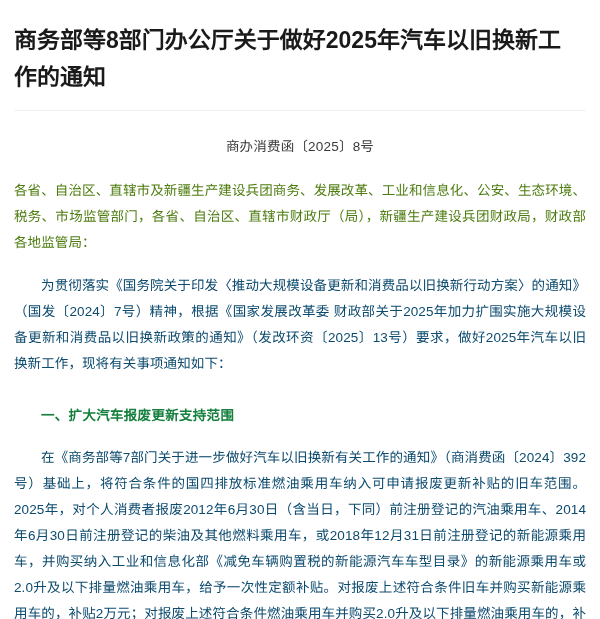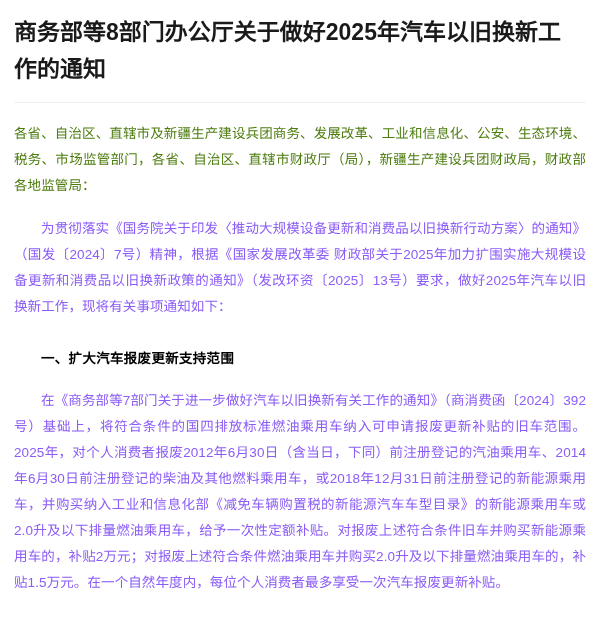--- a/index.html
+++ b/index.html
@@ -11,21 +11,21 @@
     height: 619px;
     background: #ffffff;
     font-family: "Liberation Sans", "DejaVu Sans", sans-serif;
     overflow: hidden;
   }
   .page {
     width: 600px;
     height: 470px;
     box-sizing: border-box;
     background: #ffffff;
-    padding: 0 14px;
+    padding: 8px 14px;
     position: relative;
   }
   .doc-title {
     font-size: 23px;
     font-weight: bold;
     color: #1a1a1a;
     line-height: 37px;
     letter-spacing: 0px;
     margin: 0;
     padding-top: 14px;
@@ -50,50 +50,51 @@
     font-size: 13.5px;
     color: #4d7c0f;
     line-height: 26px;
     margin: 18px 0 0 0;
     text-align: justify;
     text-justify: inter-ideograph;
     letter-spacing: 0.1px;
   }
   .body-para {
     font-size: 13.5px;
-    color: #8b5cf6;
+    color: #0c4a6e;
     line-height: 26px;
     margin: 17px 0 0 0;
     text-indent: 27px;
     text-align: justify;
     text-justify: inter-ideograph;
     letter-spacing: 0.1px;
   }
   .section-heading {
     font-size: 13.5px;
     font-weight: bold;
-    color: #000000;
+    color: #15803d;
     line-height: 26px;
     margin: 26px 0 0 0;
     text-indent: 27px;
     letter-spacing: 0.3px;
   }
   .section-heading + .body-para {
     margin-top: 16px;
   }
 </style>
 </head>
 <body>
 
 <div class="page">
 
   <h1 class="doc-title">商务部等8部门办公厅关于做好2025年汽车以旧换新工作的通知</h1>
 
   <div class="title-divider"></div>
 
+  <div class="doc-number">商办消费函〔2025〕8号</div>
 
   <p class="recipients">各省、自治区、直辖市及新疆生产建设兵团商务、发展改革、工业和信息化、公安、生态环境、税务、市场监管部门，各省、自治区、直辖市财政厅（局），新疆生产建设兵团财政局，财政部各地监管局：</p>
 
   <p class="body-para">为贯彻落实《国务院关于印发〈推动大规模设备更新和消费品以旧换新行动方案〉的通知》（国发〔2024〕7号）精神，根据《国家发展改革委 财政部关于2025年加力扩围实施大规模设备更新和消费品以旧换新政策的通知》（发改环资〔2025〕13号）要求，做好2025年汽车以旧换新工作，现将有关事项通知如下：</p>
 
   <h2 class="section-heading">一、扩大汽车报废更新支持范围</h2>
 
   <p class="body-para">在《商务部等7部门关于进一步做好汽车以旧换新有关工作的通知》（商消费函〔2024〕392号）基础上，将符合条件的国四排放标准燃油乘用车纳入可申请报废更新补贴的旧车范围。2025年，对个人消费者报废2012年6月30日（含当日，下同）前注册登记的汽油乘用车、2014年6月30日前注册登记的柴油及其他燃料乘用车，或2018年12月31日前注册登记的新能源乘用车，并购买纳入工业和信息化部《减免车辆购置税的新能源汽车车型目录》的新能源乘用车或2.0升及以下排量燃油乘用车，给予一次性定额补贴。对报废上述符合条件旧车并购买新能源乘用车的，补贴2万元；对报废上述符合条件燃油乘用车并购买2.0升及以下排量燃油乘用车的，补贴1.5万元。在一个自然年度内，每位个人消费者最多享受一次汽车报废更新补贴。</p>
 
 </div>

